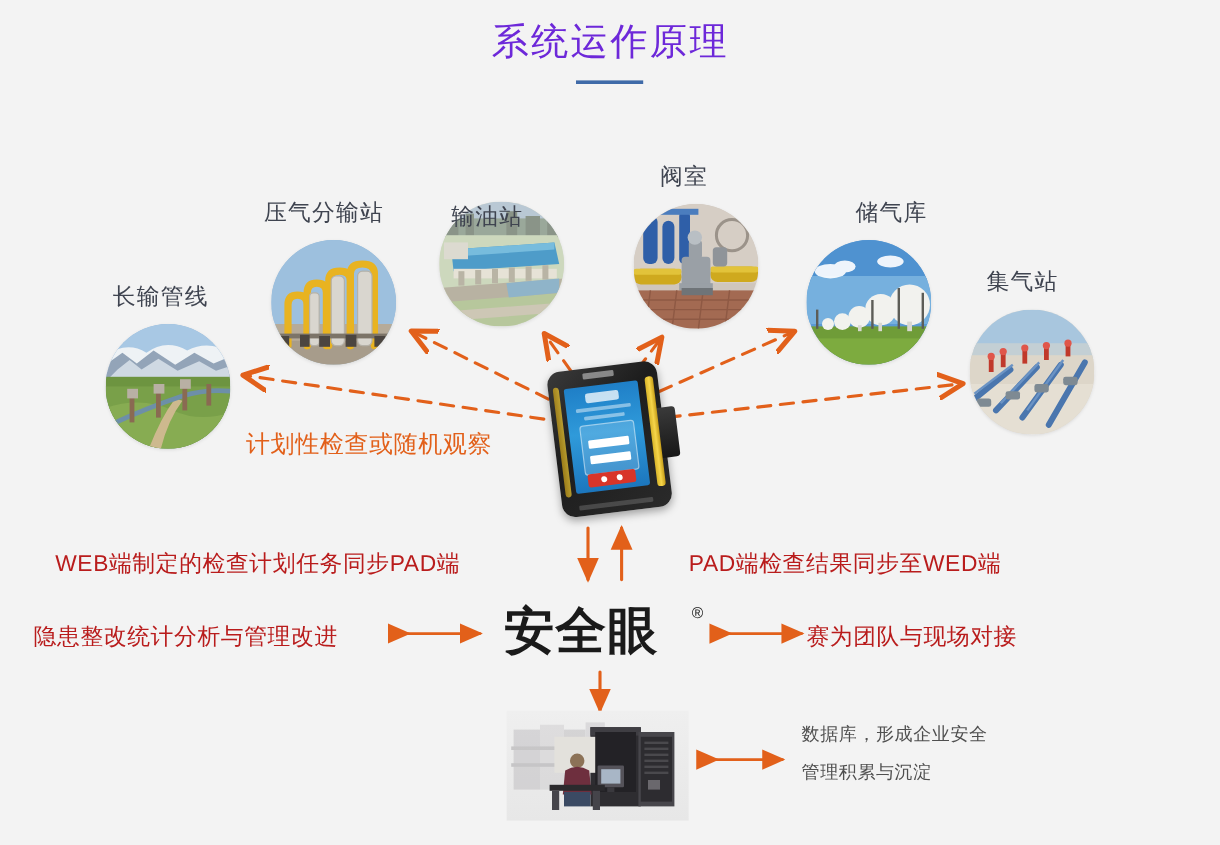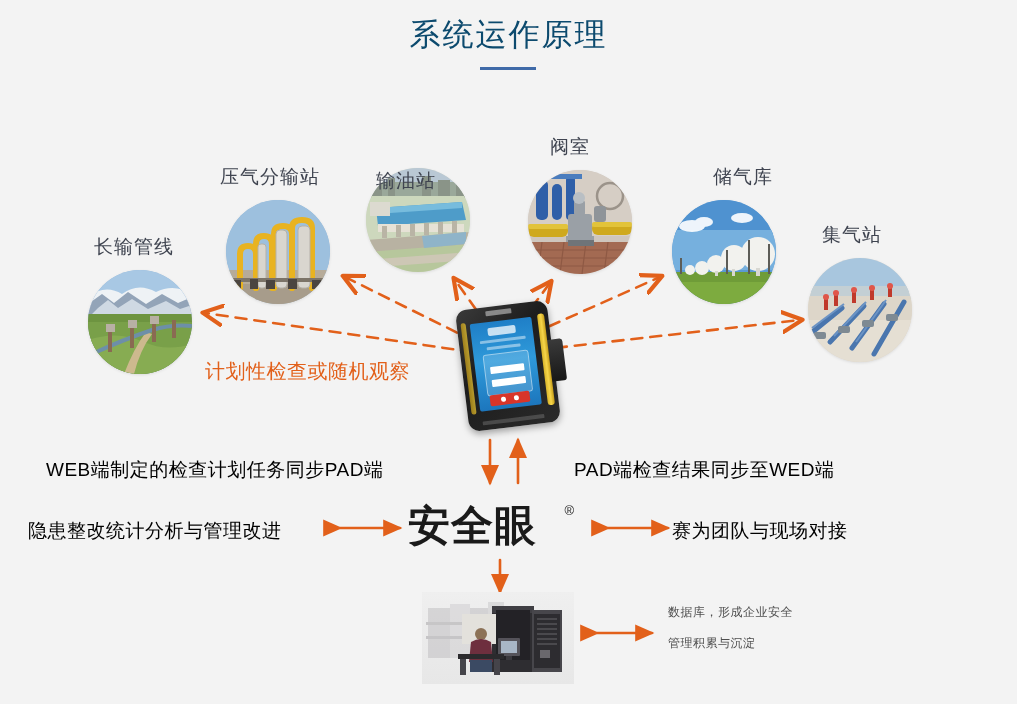--- a/index.html
+++ b/index.html
@@ -18,21 +18,21 @@
 
   
   .page-title {
     position: absolute;
     top: 14px;
     left: 0;
     width: 1017px;
     text-align: center;
     font-size: 31px;
     letter-spacing: 2px;
-    color: #0c4a6e;
+    color: #6d28d9;
     font-weight: 500;
   }
   .title-rule {
     position: absolute;
     top: 67px;
     left: 480px;
     width: 56px;
     height: 3px;
     background: #3f6aa8;
   }
@@ -136,29 +136,29 @@
     line-height: 30px;
     color: #e2601a;
     white-space: nowrap;
     letter-spacing: .5px;
   }
 
   
   .mid-text {
     position: absolute;
     font-size: 19px;
-    color: #000000;
+    color: #b91c1c;
     white-space: nowrap;
     letter-spacing: .5px;
   }
 
   
   .brand {
     position: absolute;
-    left: 408px;
+    left: 420px;
     top: 501px;
     width: 170px;
     height: 52px;
   }
   .brand-text {
     font-family: "DejaVu Serif", "Liberation Serif", serif;
     font-size: 42px;
     font-weight: 700;
     color: #1a1a1a;
     letter-spacing: 1px;
@@ -183,21 +183,21 @@
     height: 92px;
     overflow: hidden;
   }
   .srv-bg   { position:absolute; inset:0; background:linear-gradient(180deg,#efefef,#e7e7e7); }
 
   
   .bottom-text {
     position: absolute;
     left: 668px;
     top: 597px;
-    font-size: 12px;
+    font-size: 15px;
     line-height: 31px;
     color: #4f4f4f;
     white-space: nowrap;
     letter-spacing: .5px;
   }
 </style>
 </head>
 <body>
 
 <div class="page-title">系统运作原理</div>

